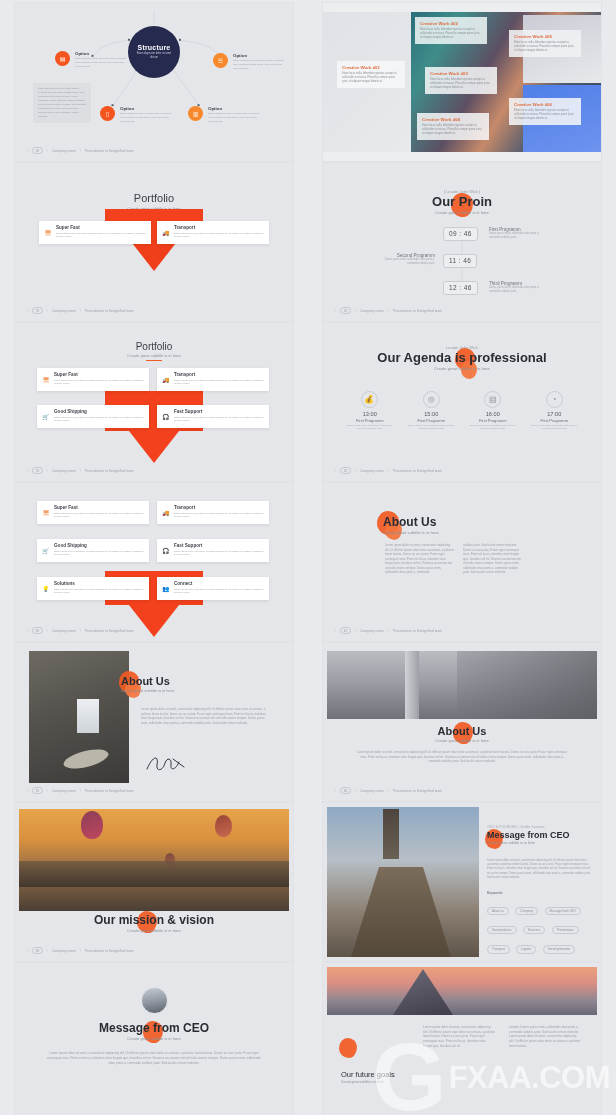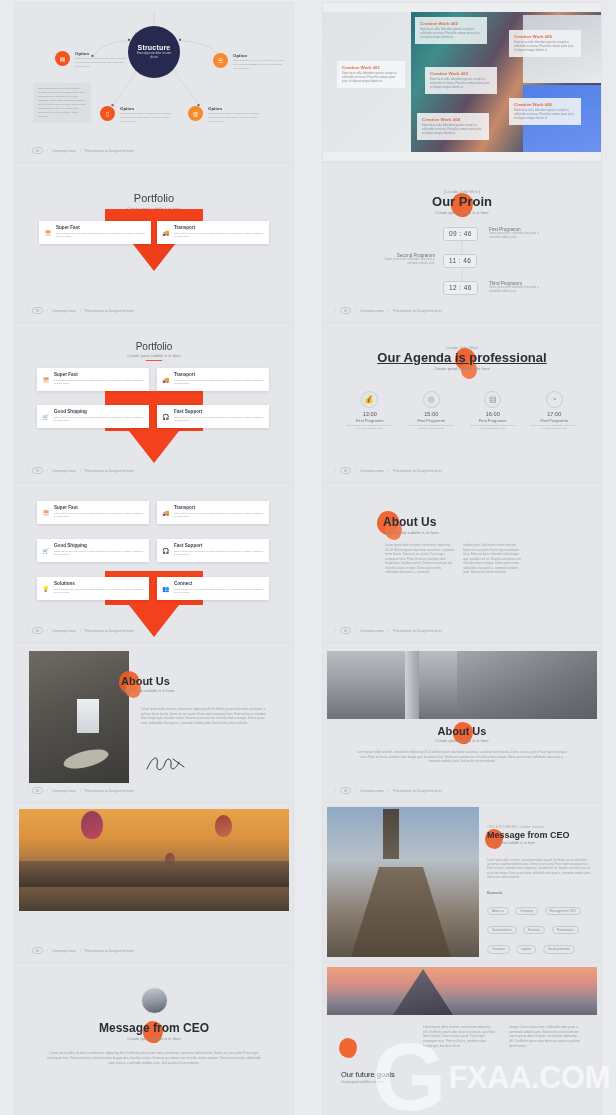--- a/index.html
+++ b/index.html
@@ -342,21 +342,21 @@
         <span>Presentation to Designified team</span>
       </div>
     </div>
 
     <div class="slide">
       <div class="slide-inner">
         <div style="text-align:center; margin-top:16px; position:relative;">
           <div style="font-size:4px; color:#9da1a8;">Leader John Wick</div>
           <div class="blob" style="left:122px; top:3px; width:20px; height:22px;"></div>
           <div class="blob b2" style="left:128px; top:16px; width:16px; height:18px;"></div>
-          <div class="ttl" style="font-size:13px; position:relative;text-decoration:underline;">Our Agenda is professional</div>
+          <div class="ttl" style="font-size:13px; position:relative;">Our Agenda is professional</div>
           <div class="sub" style="font-size:4.2px; margin-top:1px; position:relative;">Create great subtitle is in here</div>
         </div>
 
         <div style="position:absolute; left:6px; right:6px; top:62px; display:flex; justify-content:space-around;">
           <div style="width:56px; text-align:center; display:flex; flex-direction:column; align-items:center;">
             <div class="circ">💰</div>
             <div class="pg-time">13:00</div>
             <div class="pg-name">First Programm</div>
             <div class="pg-desc">Donec purus enim, sollicitudin vitae porta a, commodo sodales justo.</div>
           </div>
@@ -515,20 +515,25 @@
         <span>Presentation to Designified team</span>
       </div>
     </div>
 
     <div class="slide">
       <div class="ph img-balloon" style="left:4px; top:6px; right:4px; height:102px;">
         <div style="position:absolute; left:62px; top:2px; width:22px; height:28px; border-radius:50% 50% 46% 46%; background:linear-gradient(160deg,#8d3f57,#c0455f);"></div>
         <div style="position:absolute; left:196px; top:6px; width:17px; height:22px; border-radius:50% 50% 46% 46%; background:linear-gradient(160deg,#9a4536,#c86a50);"></div>
         <div style="position:absolute; left:146px; top:44px; width:10px; height:13px; border-radius:50% 50% 46% 46%; background:linear-gradient(160deg,#7a4a3a,#a05f45);"></div>
         <div style="position:absolute; left:0; right:0; top:52px; height:26px; background:linear-gradient(180deg,rgba(105,85,65,.75),rgba(62,52,44,.9));"></div>
+      </div>
+      <div style="position:absolute; left:0; right:0; top:110px; text-align:center;">
+        <div class="blob" style="left:122px; top:-2px; width:20px; height:22px;"></div>
+        <div class="ttl" style="font-size:12px; position:relative;">Our mission &amp; vision</div>
+        <div class="sub" style="font-size:4px; margin-top:1px; position:relative;">Create great subtitle is in here</div>
       </div>
       <div class="footer">
         <span class="arw">‹</span>
         <span class="pg">86</span>
         <span class="arw">›</span>
         <span>Company name</span>
         <span class="sep">|</span>
         <span>Presentation to Designified team</span>
       </div>
     </div>

